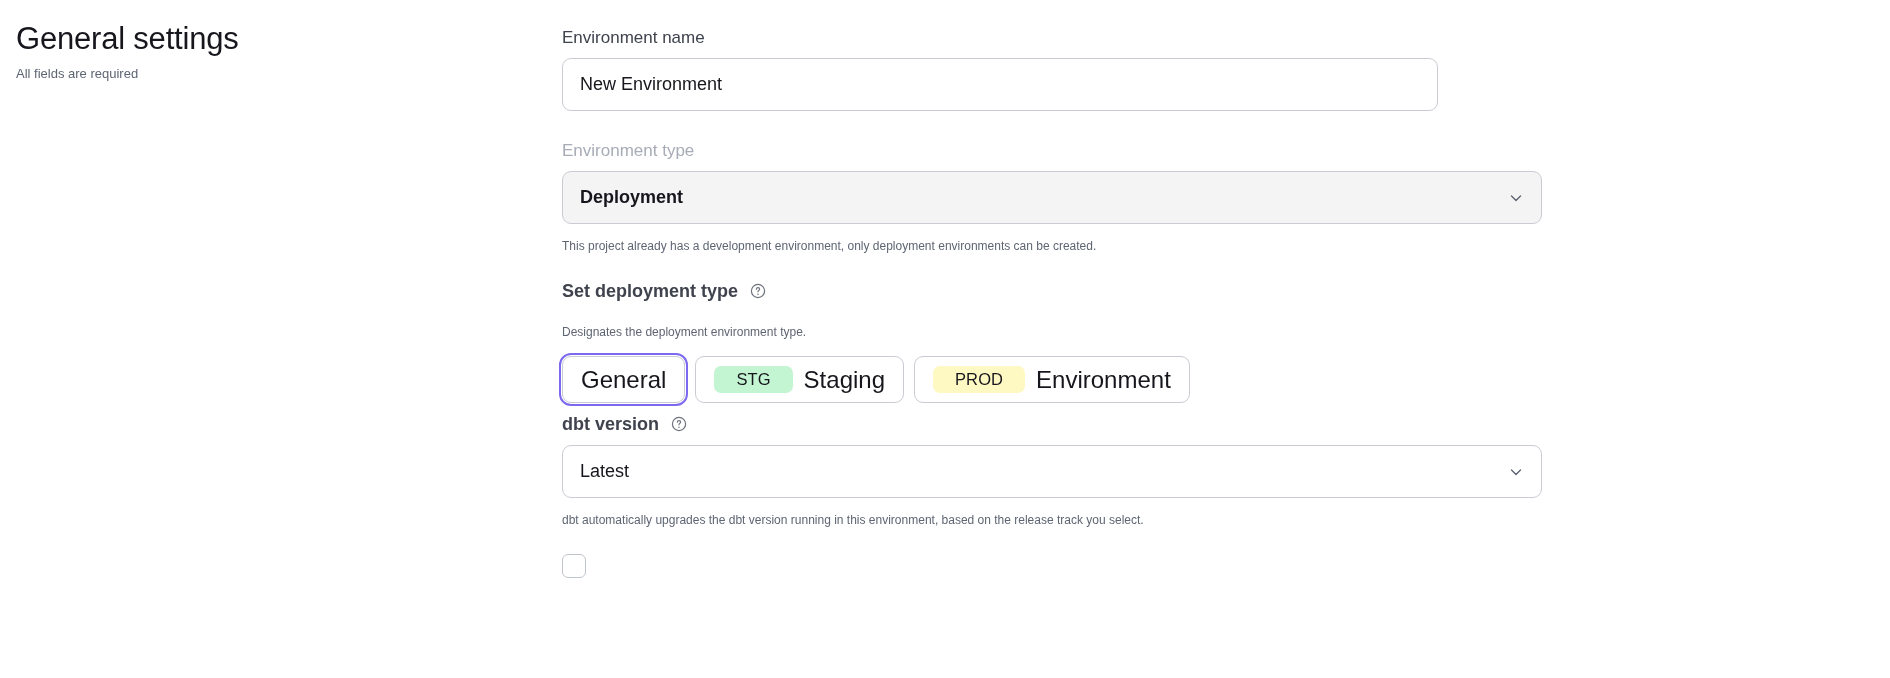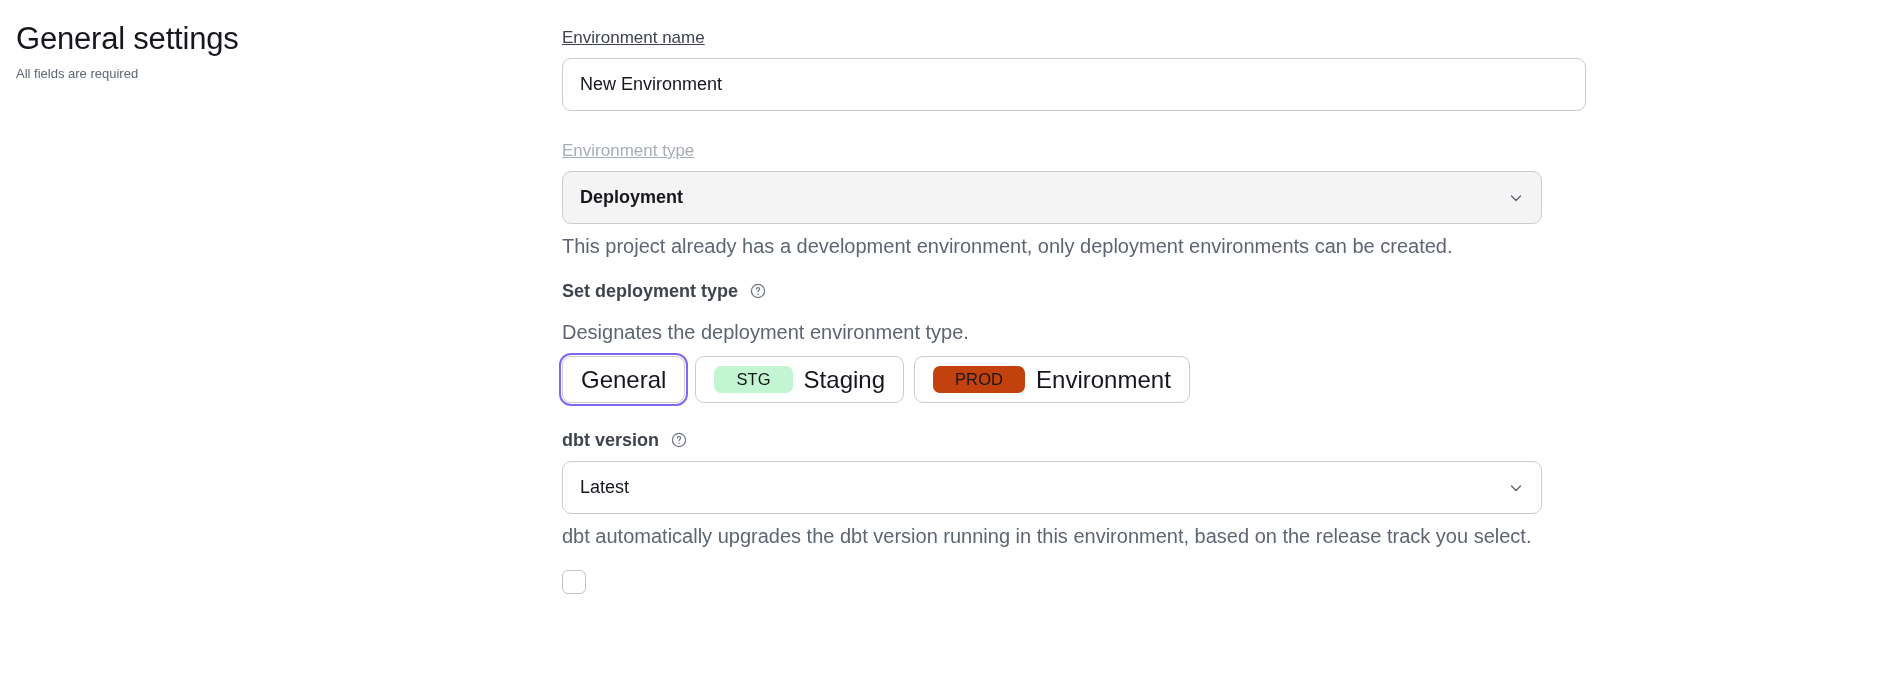--- a/index.html
+++ b/index.html
@@ -50,21 +50,20 @@
     left: 562px;
     top: 26px;
     width: 982px;
   }
 
   .field-label {
     font-size: 17px;
     line-height: 24px;
     color: #3f434d;
     font-weight: 400;
-    text-decoration: underline;
   }
   .field-label.disabled { color: #a7acb6; }
 
   .field-heading {
     font-size: 18px;
     line-height: 26px;
     color: #3f434d;
     font-weight: 700;
     display: flex;
     align-items: center;
@@ -76,30 +75,30 @@
     align-items: center;
     justify-content: center;
     width: 16px;
     height: 16px;
     color: #6d727d;
     flex: 0 0 auto;
   }
   .help-icon svg { display: block; }
 
   .help-text {
-    font-size: 20px;
+    font-size: 12px;
     line-height: 24px;
     color: #5e6572;
     font-weight: 400;
   }
 
   
   .text-input {
     margin-top: 8px;
-    width: 1024px;
+    width: 876px;
     height: 53px;
     border: 1px solid #c9ccd3;
     border-radius: 9px;
     background: #ffffff;
     display: flex;
     align-items: center;
     padding: 0 17px;
     font-size: 18px;
     color: #16161d;
   }
@@ -180,26 +179,26 @@
     justify-content: center;
     height: 27px;
     padding: 0 22px;
     border-radius: 7px;
     font-size: 16.5px;
     font-weight: 400;
     color: #16161d;
     letter-spacing: 0.1px;
   }
   .badge-stg { background: #c3f5d2; }
-  .badge-prod { background: #c2410c; }
+  .badge-prod { background: #fef9c3; }
 
   .seg-label { font-size: 24px; color: #16161d; }
 
   
-  .block-dbt { margin-top: 24px; }
+  .block-dbt { margin-top: 8px; }
   .dbt-hint { margin-top: 10px; }
 
   
   .checkbox-row {
     margin-top: 22px;
     display: flex;
     align-items: center;
     gap: 14px;
   }
   .checkbox-box {

